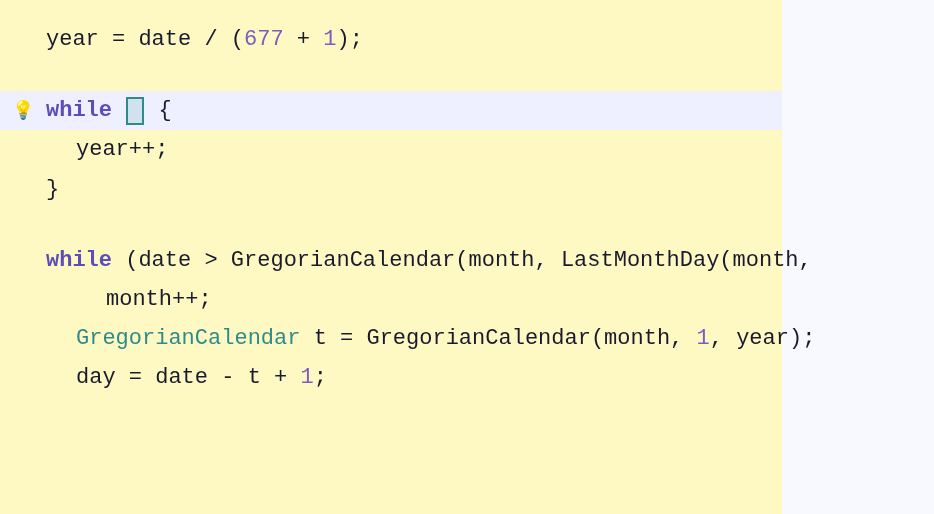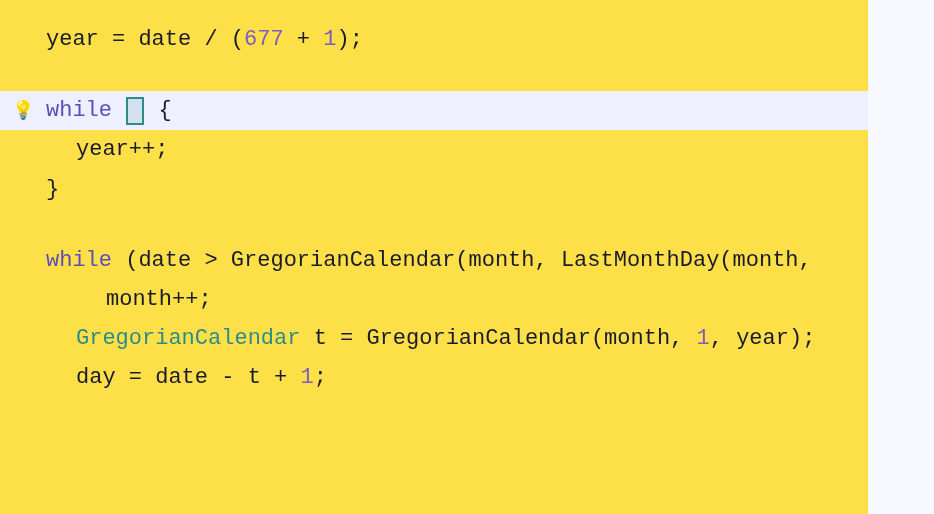--- a/index.html
+++ b/index.html
@@ -13,23 +13,23 @@
       font-family: 'Courier New', Courier, monospace;
       font-size: 22px;
       line-height: 1.6;
       color: #1a1a2e;
       width: 934px;
       height: 514px;
       overflow: hidden;
     }
 
     .editor {
-      width: 868px;
+      width: 782px;
       height: 514px;
-      background-color: #fde047;
+      background-color: #fef9c3;
       padding: 20px 0;
       position: relative;
     }
 
     .line {
       display: flex;
       align-items: center;
       padding: 2px 0;
       position: relative;
     }
@@ -40,21 +40,21 @@
       display: flex;
       align-items: center;
     }
 
     .highlighted-line {
       background-color: #eef0ff;
     }
 
     .keyword {
       color: #5b4eb8;
-      font-weight: normal;
+      font-weight: bold;
     }
 
     .operator {
       color: #1a1a2e;
     }
 
     .number {
       color: #7c5cbf;
     }
 

